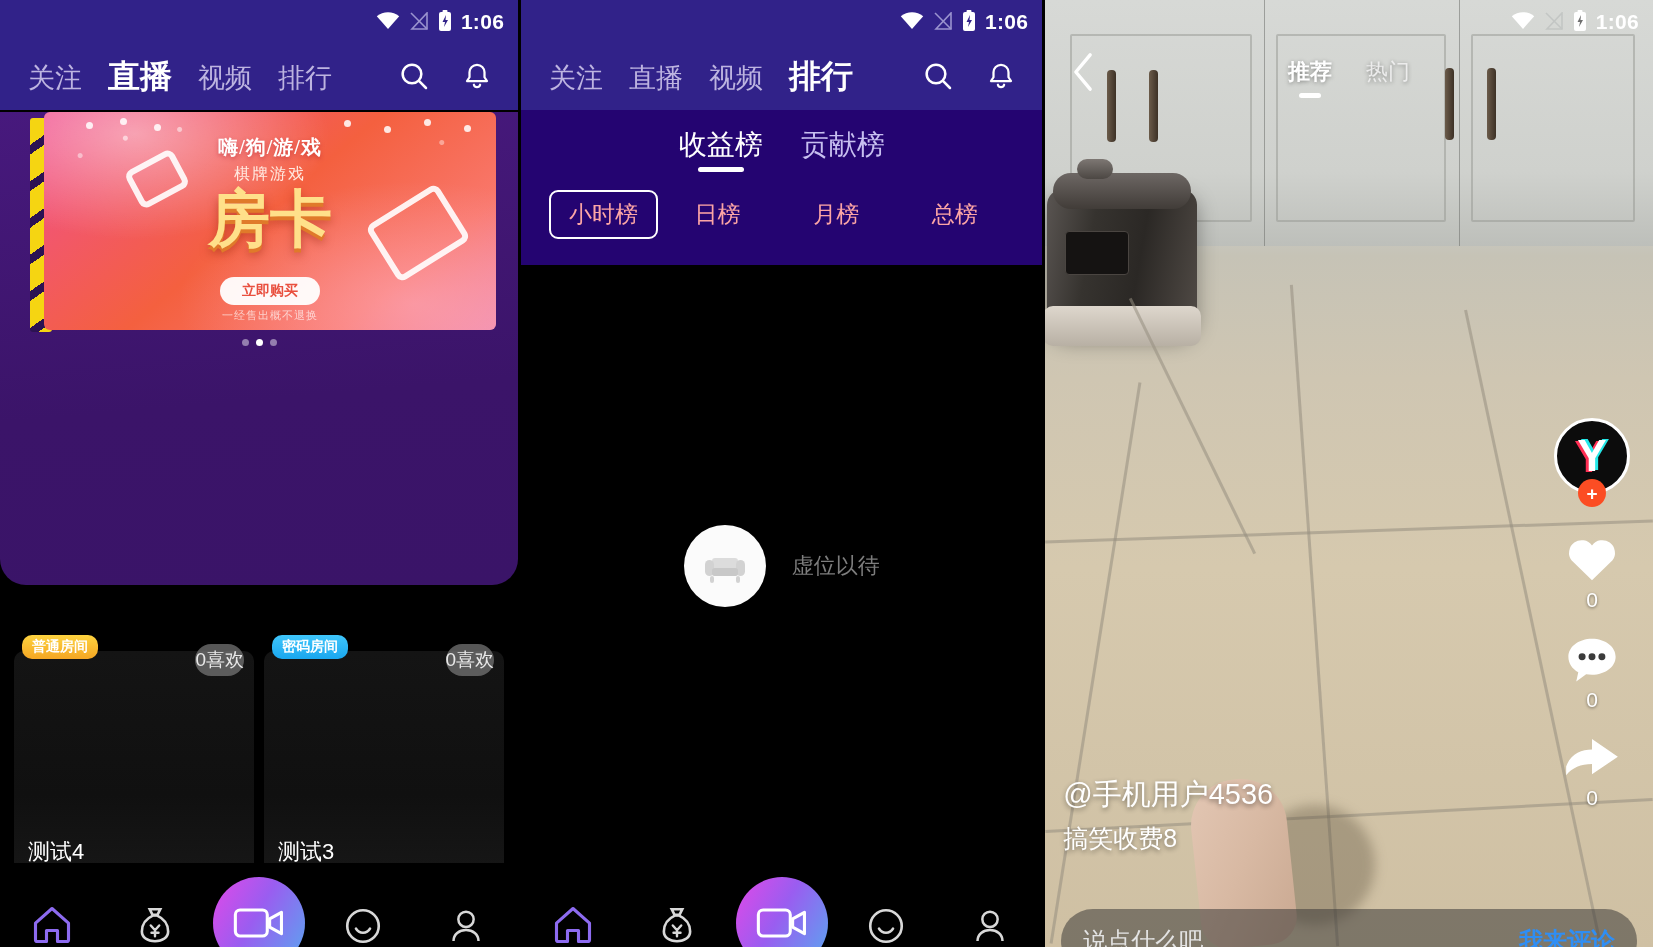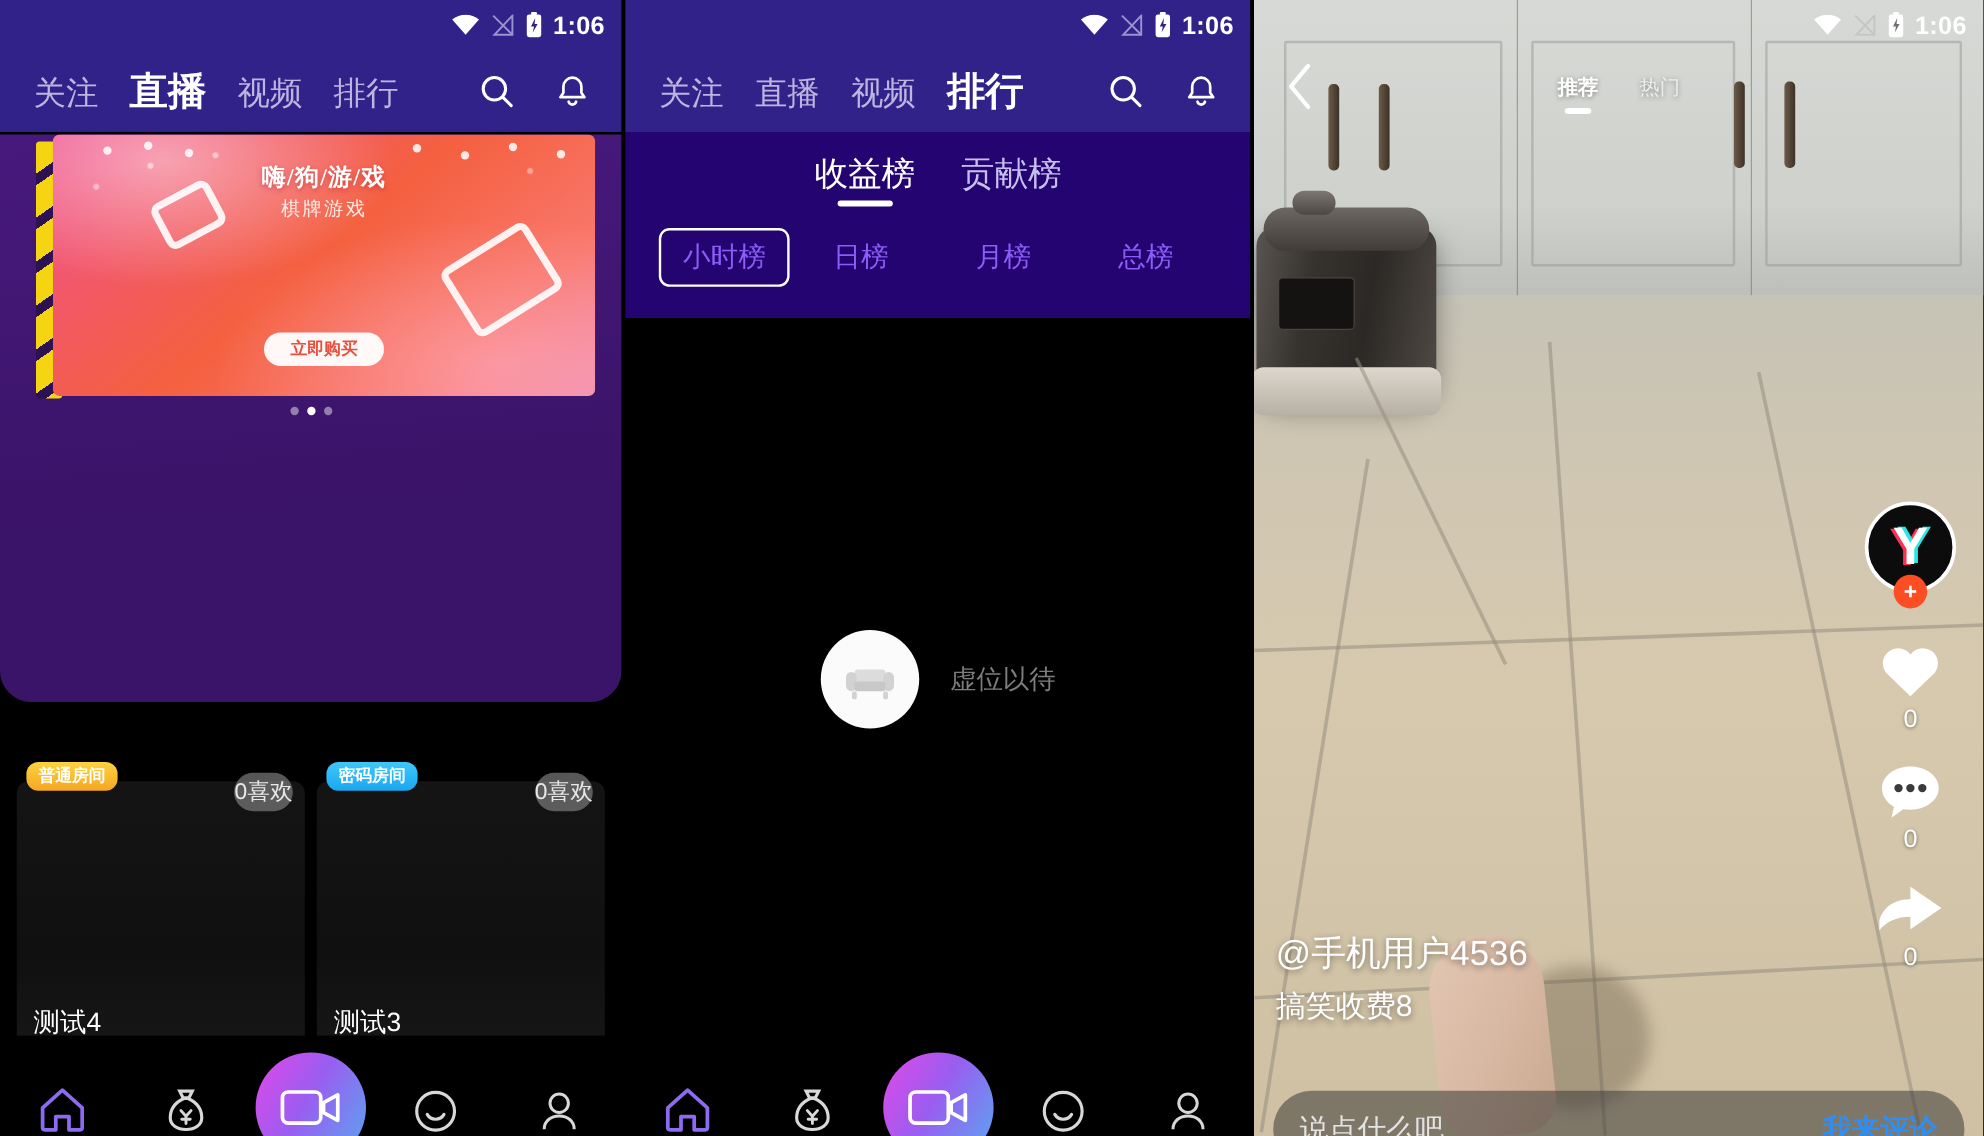--- a/index.html
+++ b/index.html
@@ -134,21 +134,21 @@
   .hdr2 { background:#312289; }
   .rankhead{ background:#240471; padding:0 0 0 0; }
   .rank-tabs{ display:flex; justify-content:center; gap:38px; padding-top:16px; }
   .rtab{ position:relative; font-size:28px; color:#c7bff0; padding-bottom:14px; }
   .rtab.active{ color:#fff; font-weight:400; }
   .rtab.active::after{
     content:""; position:absolute; left:50%; transform:translateX(-50%);
     bottom:6px; width:46px;height:5px;border-radius:3px;background:#fff;
   }
   .rank-filters{ display:flex; align-items:center; padding:12px 28px 26px 28px; }
-  .rfilter{ flex:1; text-align:center; font-size:23px; color:#8b5cf6; }
+  .rfilter{ flex:1; text-align:center; font-size:23px; color:#fca5a5; }
   .rfilter.sel{
     flex:0 0 auto; border:2px solid #ffffff; border-radius:9px; padding:7px 18px; margin-right:auto;
   }
   .empty{
     position:absolute; left:0; right:0; top:0; bottom:0;
     display:flex; flex-direction:row; align-items:center; justify-content:center;
     gap:26px; pointer-events:none;
   }
   .empty-circle{
     width:82px;height:82px;border-radius:50%;background:#fbfbfb;
@@ -198,21 +198,21 @@
     background:linear-gradient(120deg,#e3c7b4 0%,#d8b9a3 50%,#c9a891 100%);
     transform:rotate(-6deg);
   }
   .footshadow{
     position:absolute; left:210px; bottom:22px; width:120px;height:120px;border-radius:50%;
     background:rgba(90,76,58,.35); filter:blur(6px);
   }
   .v-top{ position:absolute; left:0; right:0; top:0; height:110px; }
   .v-tabs{ position:absolute; left:0; right:0; top:42px; height:60px;
            display:flex; align-items:center; justify-content:center; gap:34px; }
-  .vtab{ position:relative; font-size:17px; color:#ececec; text-shadow:0 1px 4px rgba(0,0,0,.4); }
+  .vtab{ position:relative; font-size:22px; color:#ececec; text-shadow:0 1px 4px rgba(0,0,0,.4); }
   .vtab.active{ color:#fff; font-weight:700; }
   .vtab.active::after{
     content:""; position:absolute; left:50%; transform:translateX(-50%); bottom:-11px;
     width:22px;height:5px;border-radius:3px;background:#fff;
   }
   .backbtn{ position:absolute; left:14px; top:44px; width:48px;height:56px;
             display:flex;align-items:center;justify-content:center; }
 
   .actions{ position:absolute; right:16px; top:418px; width:90px;
             display:flex; flex-direction:column; align-items:center; gap:4px; }
@@ -299,21 +299,23 @@
           <span class="b-tick" style="left:76px;top:6px"></span>
           <span class="b-tick" style="left:110px;top:12px"></span>
           <span class="b-tick" style="left:300px;top:8px"></span>
           <span class="b-tick" style="left:340px;top:14px"></span>
           <span class="b-tick" style="left:380px;top:7px"></span>
           <span class="b-tick" style="left:420px;top:13px"></span>
           <span class="card-deco" style="left:86px;top:46px;width:54px;height:42px;transform:rotate(-28deg);"></span>
           <span class="card-deco" style="left:332px;top:88px;width:84px;height:66px;transform:rotate(-32deg);"></span>
           <div class="bn-line1">嗨/狗/游/戏</div>
           <div class="bn-line2">棋牌游戏</div>
+          <div class="bn-line3">房卡</div>
           <div class="bn-btn">立即购买</div>
+          <div class="bn-sub">一经售出概不退换</div>
         </div>
         <div class="dots">
           <span class="dot"></span>
           <span class="dot on"></span>
           <span class="dot"></span>
         </div>
       </div>
 
     </div>
 

